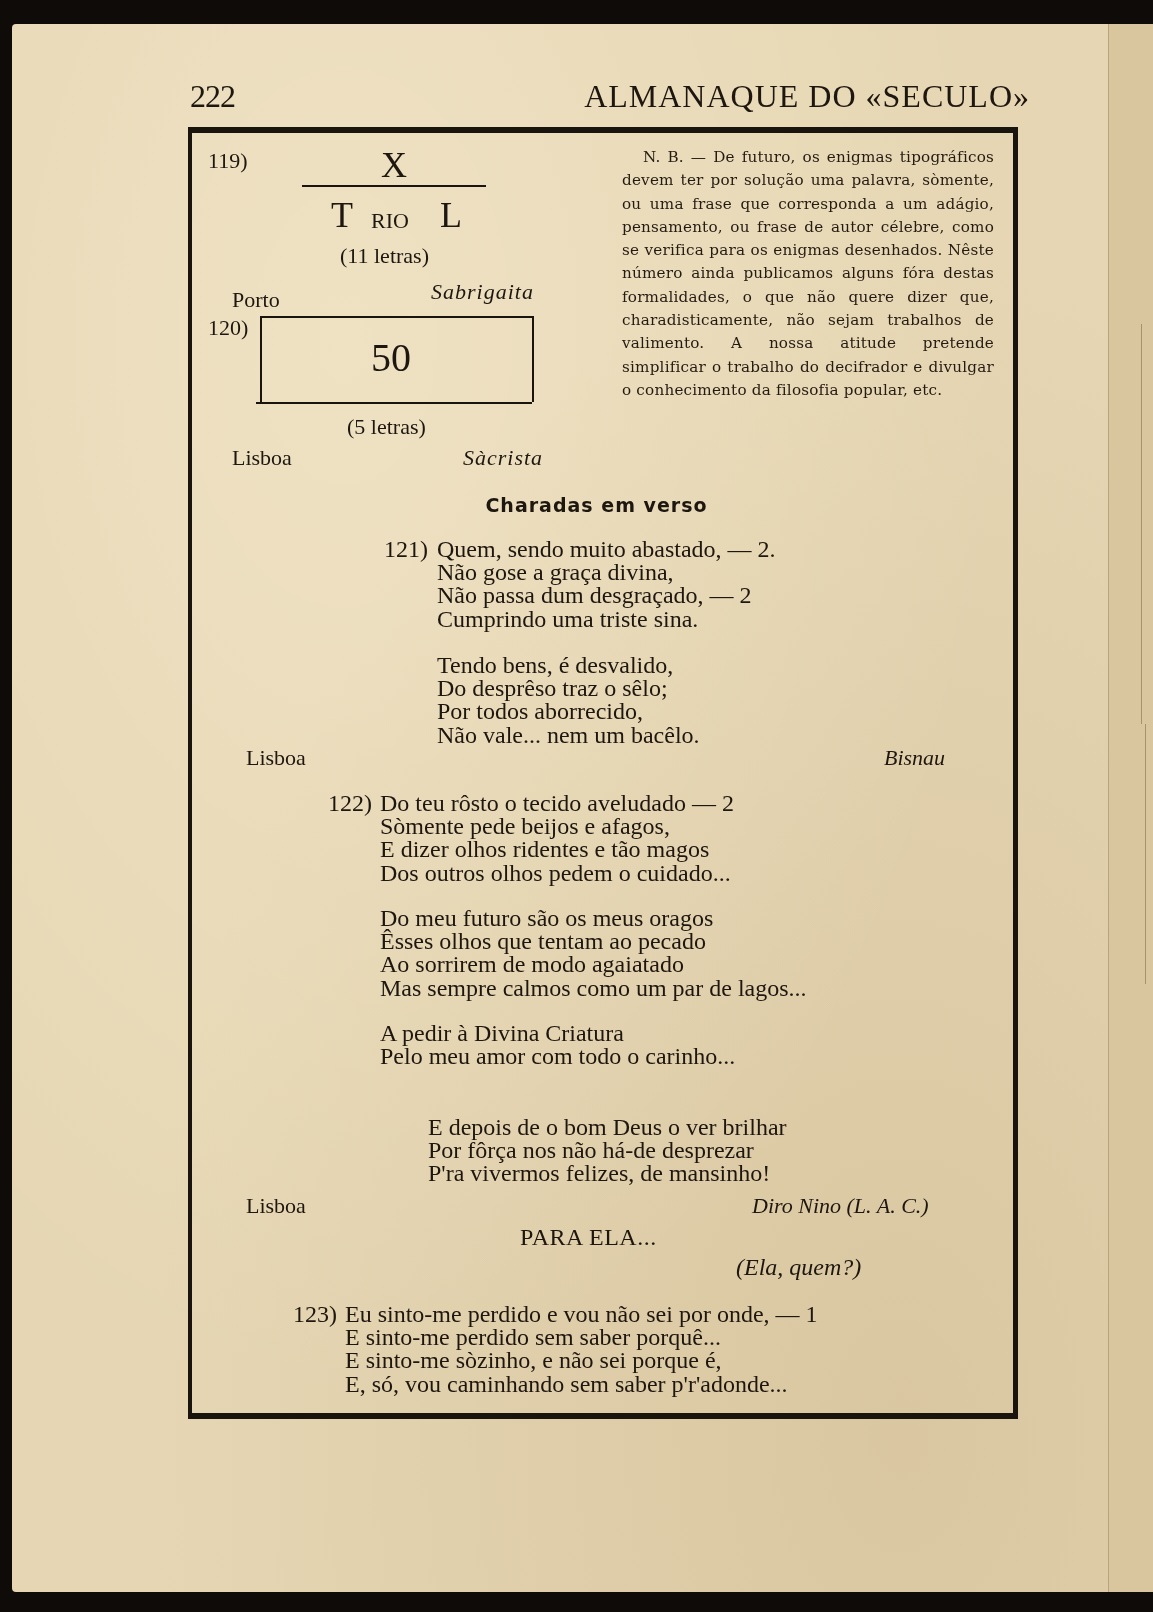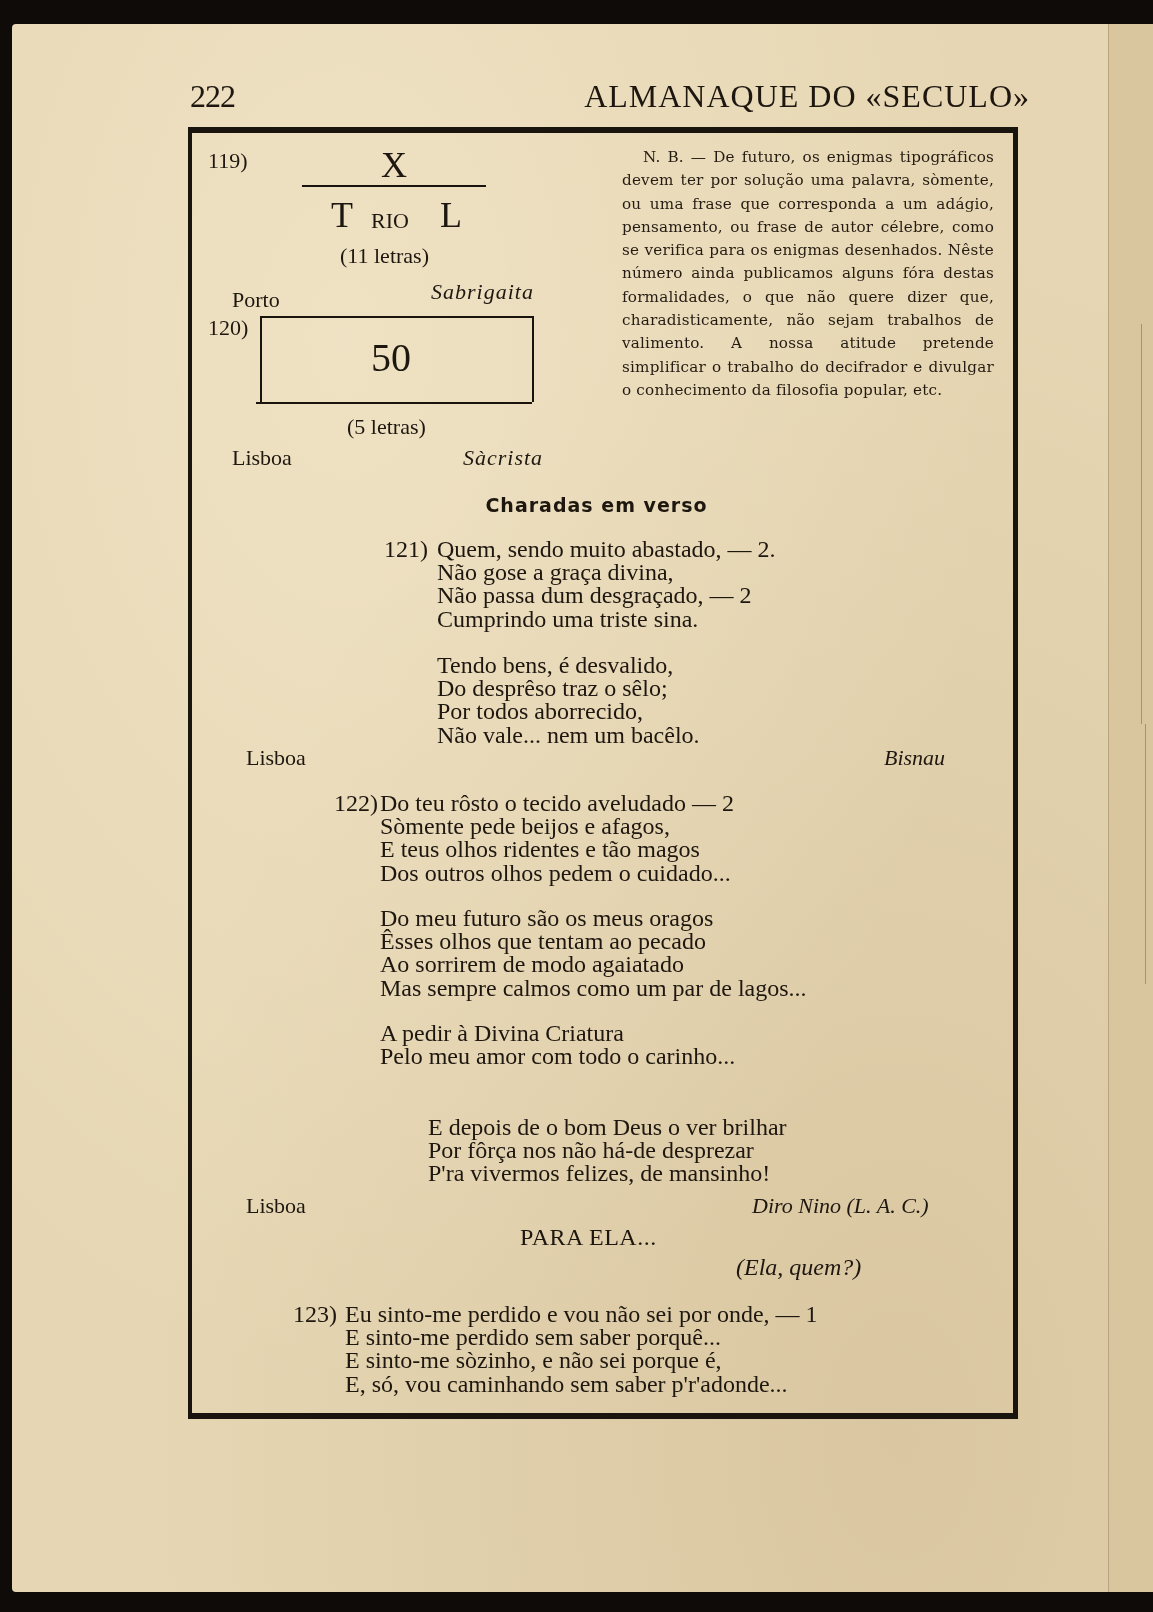--- a/index.html
+++ b/index.html
@@ -125,25 +125,25 @@
     <div class="line">Tendo bens, é desvalido,</div>
     <div class="line">Do desprêso traz o sêlo;</div>
     <div class="line">Por todos aborrecido,</div>
     <div class="line">Não vale... nem um bacêlo.</div>
   </div>
   <span class="abs signoff" style="left:246px; top:745px;">Lisboa</span>
   <span class="abs signoff ital" style="left:884px; top:745px;">Bisnau</span>
 </div>
 
 <div>
-  <span class="abs verse" style="left:328px; top:792px;margin-left:6px;">122)</span>
+  <span class="abs verse" style="left:328px; top:792px;">122)</span>
   <div class="verse-block verse" style="left:380px; top:792px;">
     <div class="line">Do teu rôsto o tecido aveludado — 2</div>
     <div class="line">Sòmente pede beijos e afagos,</div>
-    <div class="line">E teus olhos ridentes e tão magos</div>
+    <div class="line">E dizer olhos ridentes e tão magos</div>
     <div class="line">Dos outros olhos pedem o cuidado...</div>
   </div>
   <div class="verse-block verse" style="left:380px; top:907px;">
     <div class="line">Do meu futuro são os meus oragos</div>
     <div class="line">Êsses olhos que tentam ao pecado</div>
     <div class="line">Ao sorrirem de modo agaiatado</div>
     <div class="line">Mas sempre calmos como um par de lagos...</div>
   </div>
   <div class="verse-block verse" style="left:380px; top:1022px;">
     <div class="line">A pedir à Divina Criatura</div>

